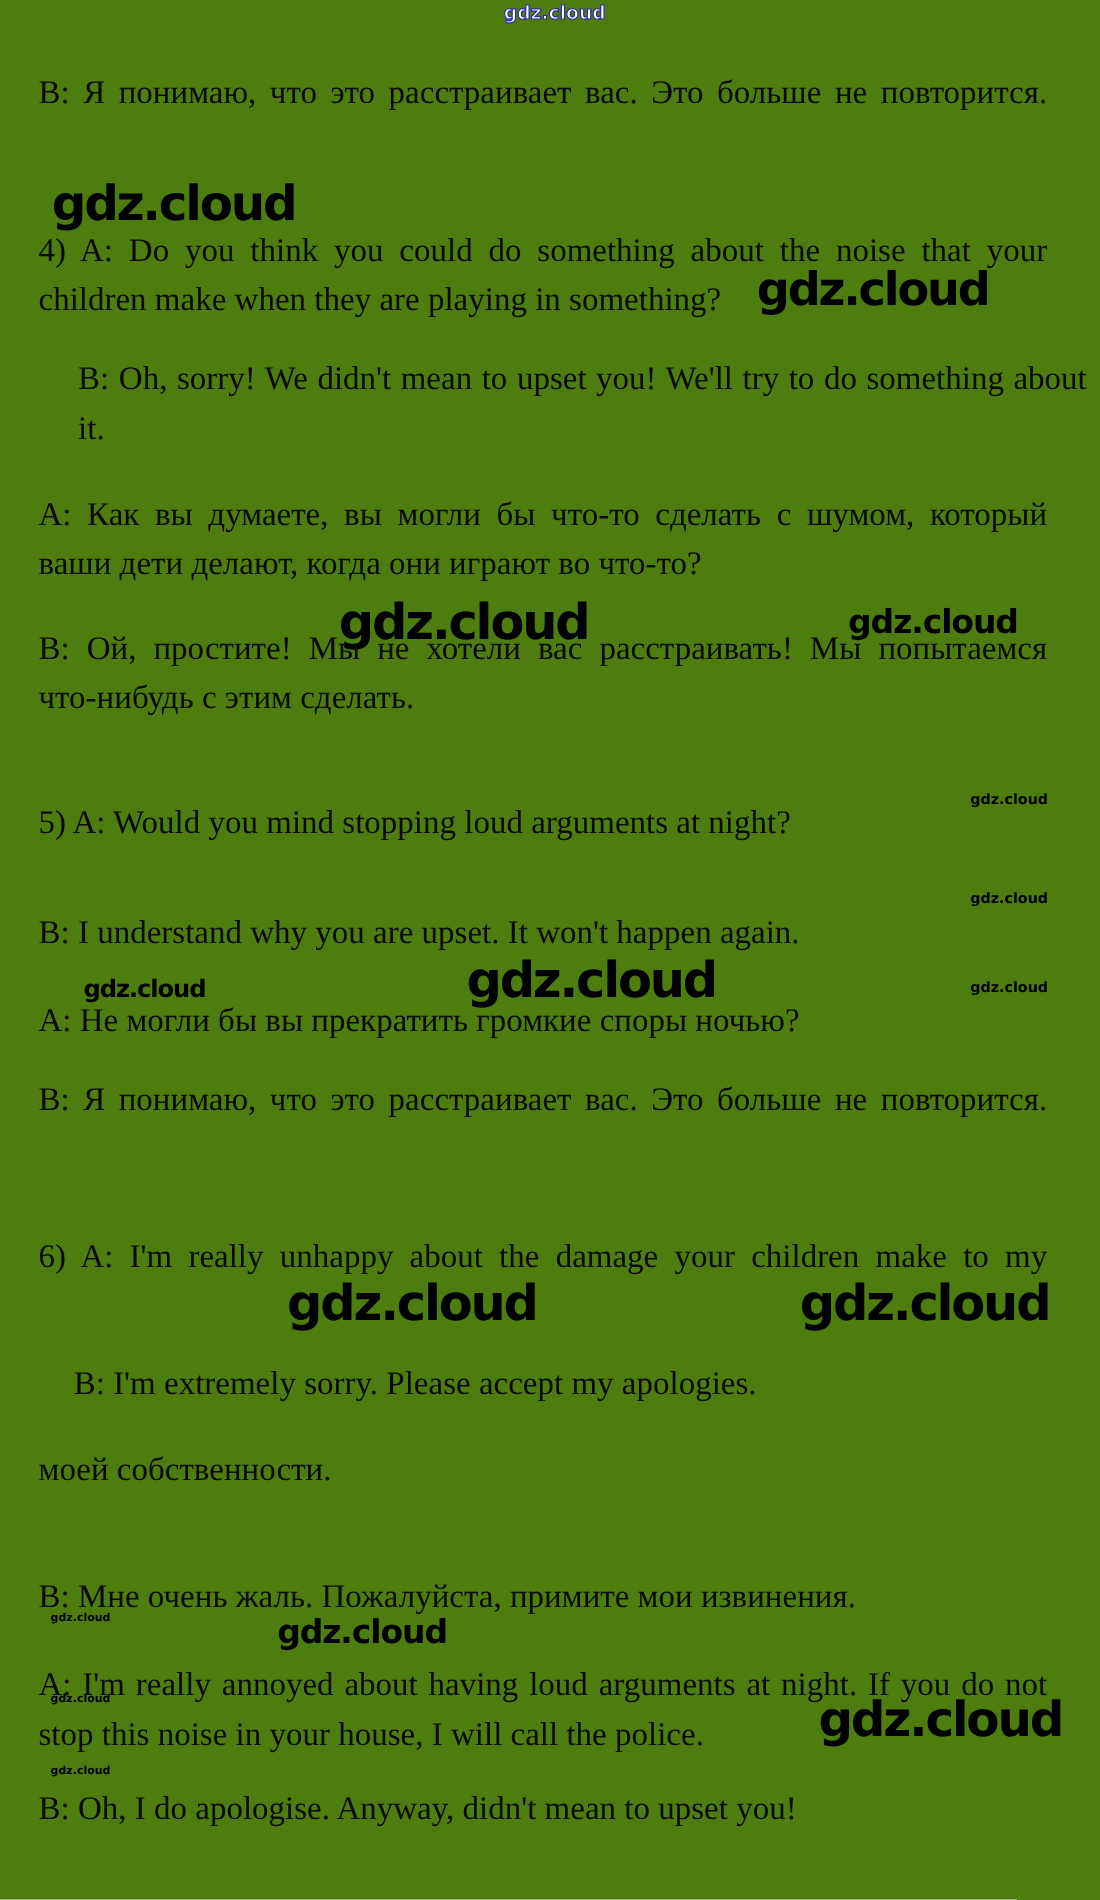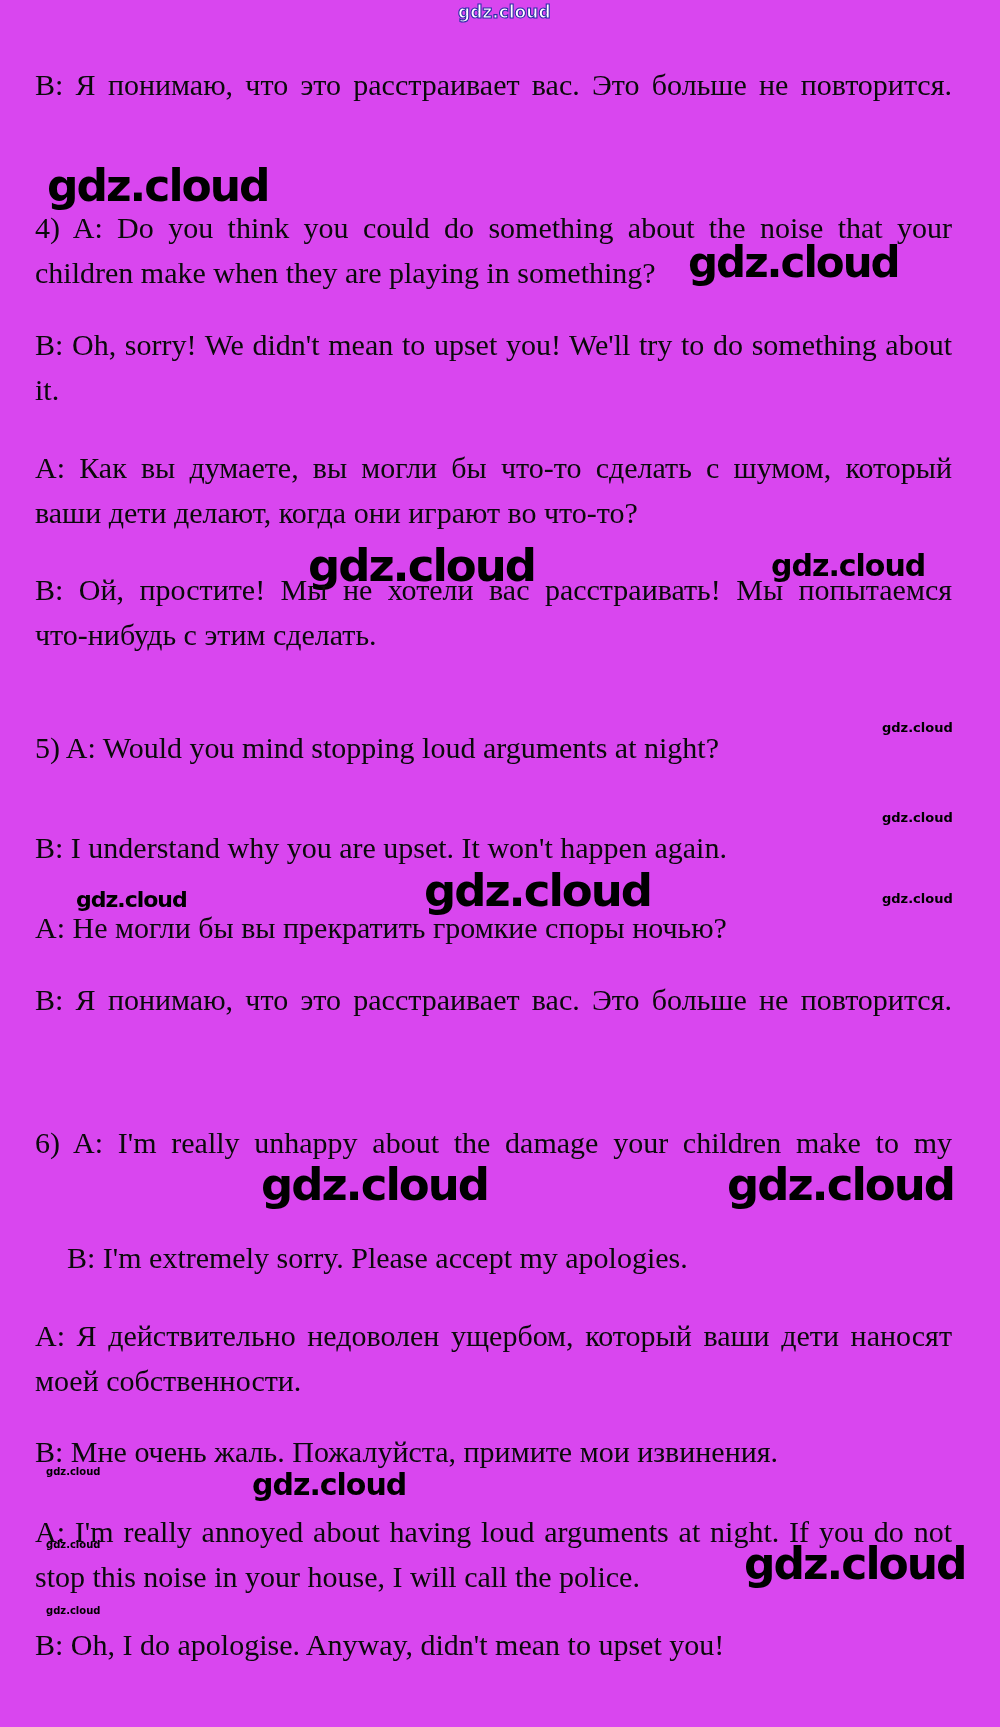--- a/index.html
+++ b/index.html
@@ -1,16 +1,16 @@
 <!DOCTYPE html>
 <html><head>
 <meta charset="utf-8">
 <style>
   html,body{margin:0;padding:0;background:#ffffff;}
-  .page{position:relative;width:1000px;height:1727px;background:#d946ef;overflow:hidden;
+  .page{position:relative;width:1000px;height:1727px;background:#4d7c0f;overflow:hidden;
         font-family:"Liberation Serif", serif;}
   .para{position:absolute;left:35px;width:917px;font-size:30px;line-height:45px;
         color:#0a0a0a;}
   .jl{text-align:justify;text-align-last:justify;}
   .ln{display:block;}
   .wm{position:absolute;font-family:"DejaVu Sans","Liberation Sans",sans-serif;
       font-weight:bold;color:#000000;letter-spacing:-2px;line-height:1.1;white-space:nowrap;}
   .wm-med{letter-spacing:-1px;}
   .wm-small{letter-spacing:0;}
   .wm-blue{color:#ffffff;-webkit-text-stroke:1.1px #2b2ba6;letter-spacing:0;}
@@ -40,21 +40,21 @@
 
   <div class="para" style="top:62px;">
     <span class="ln jl">В: Я понимаю, что это расстраивает вас. Это больше не повторится.</span>
   </div>
 
   <div class="para" style="top:205px;">
     <span class="ln jl">4) A: Do you think you could do something about the noise that your</span>
     <span class="ln">children make when they are playing in something?</span>
   </div>
 
-  <div class="para" style="top:322px;">
+  <div class="para" style="top:322px;margin-left:36px;">
     <span class="ln jl">B: Oh, sorry! We didn't mean to upset you! We'll try to do something about</span>
     <span class="ln">it.</span>
   </div>
 
   <div class="para" style="top:445px;">
     <span class="ln jl">А: Как вы думаете, вы могли бы что-то сделать с шумом, который</span>
     <span class="ln">ваши дети делают, когда они играют во что-то?</span>
   </div>
 
   <div class="para" style="top:567px;">
@@ -80,21 +80,20 @@
 
   <div class="para" style="top:1120px;">
     <span class="ln jl">6) A: I'm really unhappy about the damage your children make to my</span>
   </div>
 
   <div class="para" style="top:1235px;margin-left:32px;">
     <span class="ln">B: I'm extremely sorry. Please accept my apologies.</span>
   </div>
 
   <div class="para" style="top:1313px;">
-    <span class="ln jl">А: Я действительно недоволен ущербом, который ваши дети наносят</span>
     <span class="ln">моей собственности.</span>
   </div>
 
   <div class="para" style="top:1429px;">
     <span class="ln">В: Мне очень жаль. Пожалуйста, примите мои извинения.</span>
   </div>
 
   <div class="para" style="top:1509px;">
     <span class="ln jl">A: I'm really annoyed about having loud arguments at night. If you do not</span>
     <span class="ln">stop this noise in your house, I will call the police.</span>

